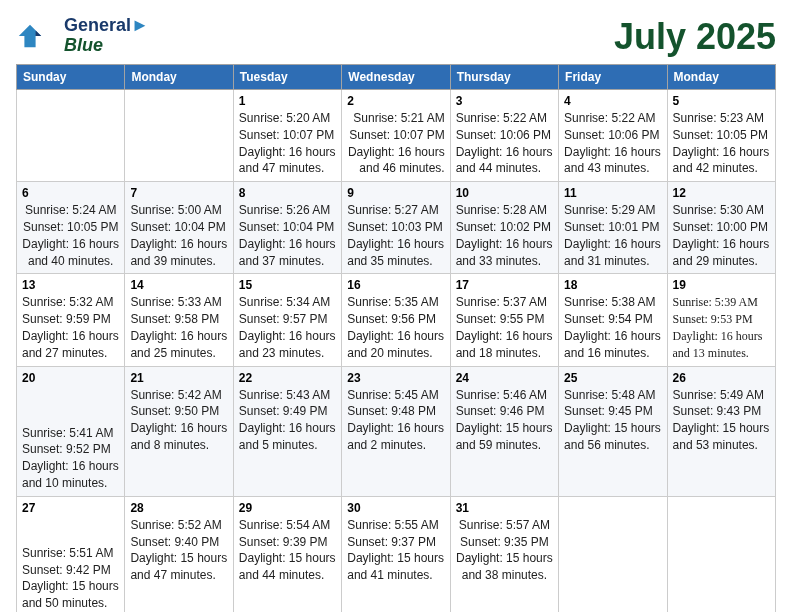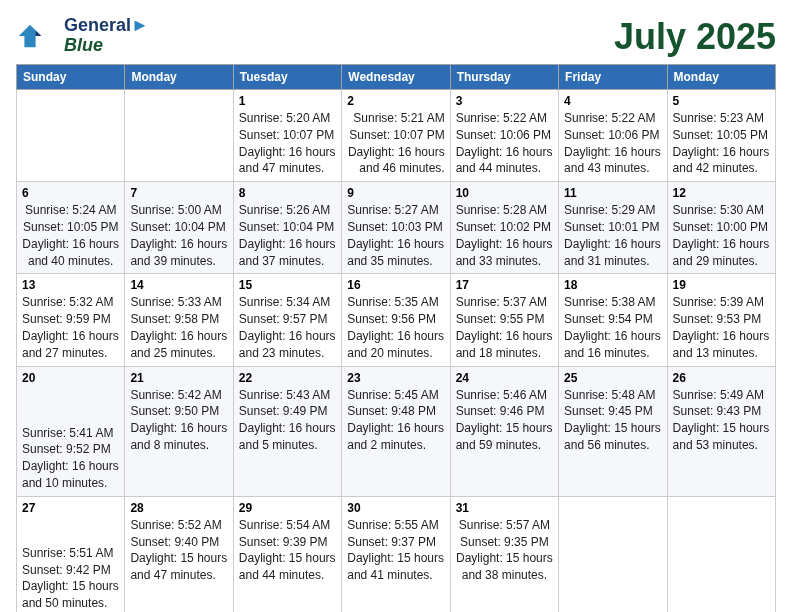--- a/index.html
+++ b/index.html
@@ -246,21 +246,21 @@
         </td>
         <td>
           <span class="day-number">18</span>
           <div class="day-detail" style="white-space: pre-line;">Sunrise: 5:38 AM
 Sunset: 9:54 PM
 Daylight: 16 hours
 and 16 minutes.</div>
         </td>
         <td>
           <span class="day-number">19</span>
-          <div class="day-detail" style="white-space: pre-line;">Sunrise: 5:39 AM
+          <div class="day-detail" style="white-space: pre-line; font-family: Liberation Serif, serif;">Sunrise: 5:39 AM
 Sunset: 9:53 PM
 Daylight: 16 hours
 and 13 minutes.</div>
         </td>
       </tr>
       <tr>
         <td>
           <span class="day-number">20</span>
           <div class="day-detail" style="white-space: pre-line; margin-top: 40px;">Sunrise: 5:41 AM
 Sunset: 9:52 PM

